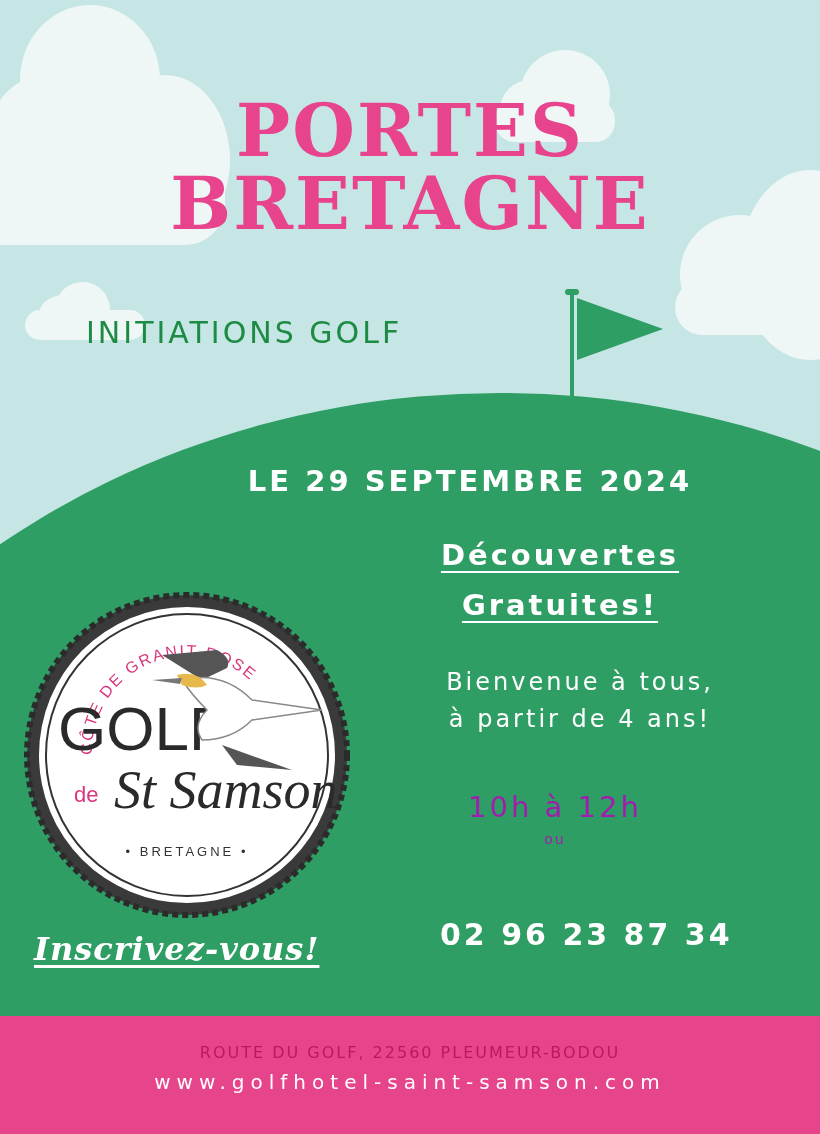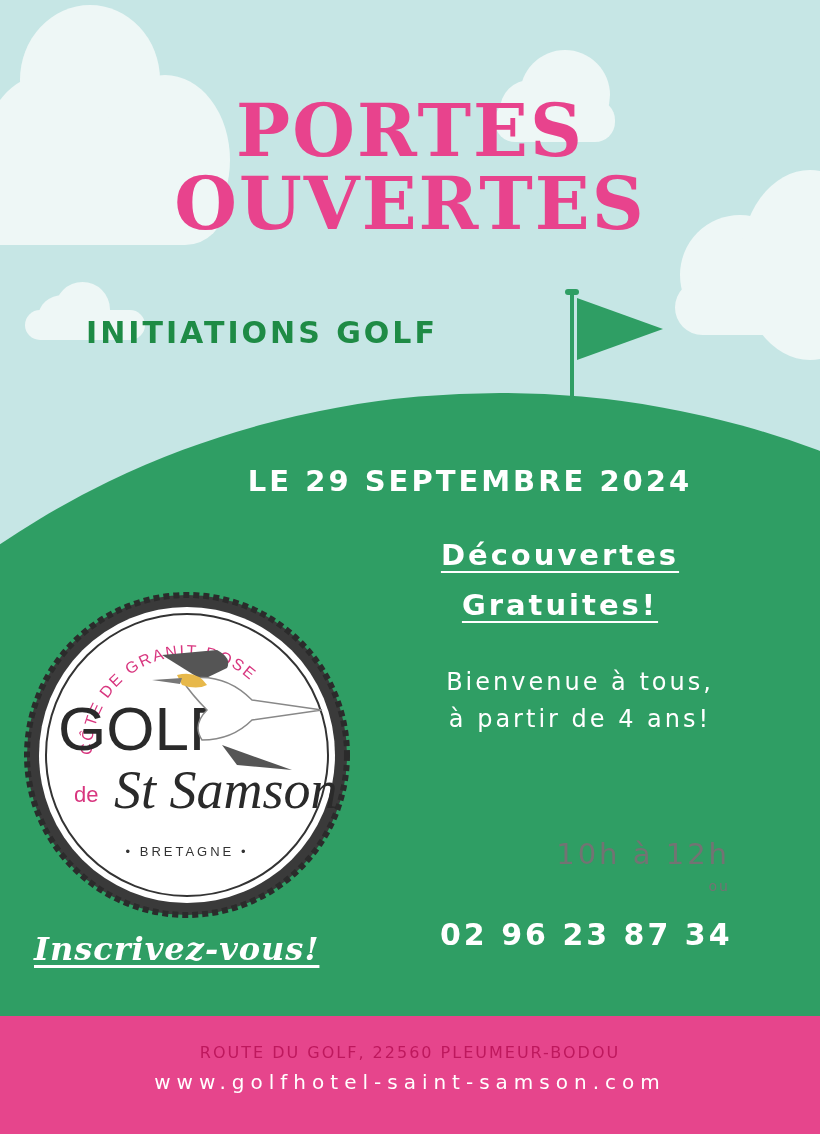--- a/index.html
+++ b/index.html
@@ -1,29 +1,29 @@
 <!DOCTYPE html>
 <html><head>
 <meta charset="utf-8">
 <style>
   html, body { margin:0; padding:0; }
   body { width:820px; height:1134px; position:relative; overflow:hidden; background:#c8e6e5; font-family:"DejaVu Sans", sans-serif; }
   .sky { position:absolute; left:0; top:0; width:820px; height:1134px; background:#c6e6e5; }
   .cloud { position:absolute; background:#eef7f6; border-radius:50%; }
   .hill { position:absolute; left:-330px; top:393px; width:1660px; height:1500px; border-radius:50%; background:#2f9e64; }
   .title { position:absolute; left:0; width:820px; text-align:center; color:#e8438d; font-family:"DejaVu Serif", serif; font-weight:bold; font-size:72px; letter-spacing:2px; line-height:1; }
-  .subtitle { position:absolute; left:86px; top:315px; color:#1e8b45; font-family:"DejaVu Sans", sans-serif; font-weight:bold; font-size:30px; letter-spacing:3px; }
+  .subtitle { position:absolute; left:86px; top:315px; color:#1e8b45; font-family:"DejaVu Sans", sans-serif; font-weight:normal; font-size:30px; letter-spacing:3px; }
   .flag-pole { position:absolute; left:570px; top:291px; width:4px; height:106px; background:#2f9e64; }
   .flag-cap { position:absolute; left:565px; top:289px; width:14px; height:6px; border-radius:3px; background:#2f9e64; }
   .flag { position:absolute; left:577px; top:298px; width:0; height:0; border-top:31px solid transparent; border-bottom:31px solid transparent; border-left:86px solid #2f9e64; }
   .date { position:absolute; left:190px; top:464px; width:560px; text-align:center; color:#fff; font-weight:bold; font-size:29px; letter-spacing:3px; }
   .decouv { position:absolute; left:380px; top:530px; width:360px; text-align:center; color:#fff; font-weight:bold; font-size:29px; letter-spacing:3px; line-height:50px; }
   .decouv span { text-decoration:underline; text-underline-offset:6px; text-decoration-thickness:2px; }
   .welcome { position:absolute; left:380px; top:664px; width:400px; text-align:center; color:#fff; font-size:24px; letter-spacing:3px; line-height:37px; }
-  .hours { position:absolute; left:380px; top:837px; width:350px; text-align:right; color:#737373; font-size:29px; letter-spacing:3px; }
+  .hours { position:absolute; left:380px; top:790px; width:350px; text-align:center; color:#a21caf; font-size:29px; letter-spacing:3px; }
   .hours .ou { font-size:14px; line-height:18px; display:block; margin:6px 0 4px 0; letter-spacing:2px; }
   .inscrivez { position:absolute; left:34px; top:930px; color:#fff; font-family:"DejaVu Serif", serif; font-style:italic; font-weight:bold; font-size:32px; letter-spacing:1px; text-decoration:underline; text-underline-offset:5px; }
   .phone { position:absolute; left:440px; top:917px; color:#fff; font-weight:bold; font-size:30px; letter-spacing:3px; }
   .footer { position:absolute; left:0; top:1016px; width:820px; height:118px; background:#e6458c; }
   .address { position:absolute; left:0; top:1043px; width:820px; text-align:center; color:#be185d; font-size:16px; letter-spacing:2px; }
   .website { position:absolute; left:0; top:1070px; width:820px; text-align:center; color:#fff; font-size:20px; letter-spacing:6px; }
   .logo { position:absolute; left:22px; top:590px; width:330px; height:330px; }
 </style>
 </head>
 <body>
@@ -54,21 +54,21 @@
 
 <div class="hill"></div>
 
 <div>
   <div class="flag-cap"></div>
   <div class="flag-pole"></div>
   <div class="flag"></div>
 </div>
 
 <div class="title" style="top:95px;">PORTES</div>
-<div class="title" style="top:168px;">OUVERTES</div>
+<div class="title" style="top:168px;">BRETAGNE</div>
 <div class="subtitle">INITIATIONS GOLF</div>
 
 <div class="date">LE 29 SEPTEMBRE 2024</div>
 <div class="decouv">
   <span>Découvertes</span><br>
   <span>Gratuites!</span>
 </div>
 <div class="welcome">
   <div>Bienvenue à tous,</div>
   <div>à partir de 4 ans!</div>

